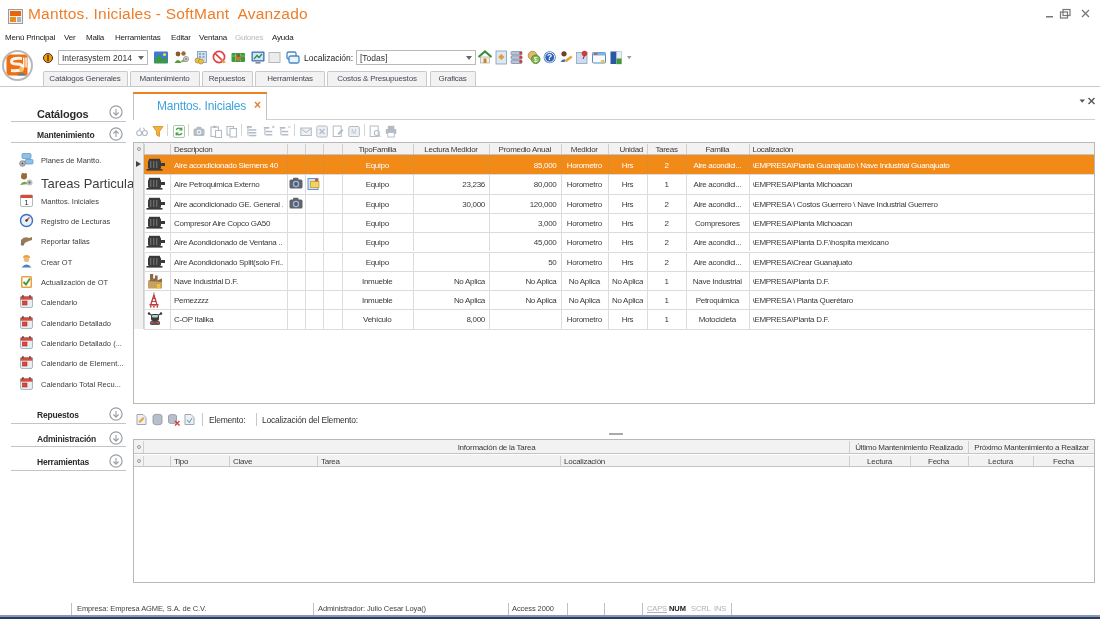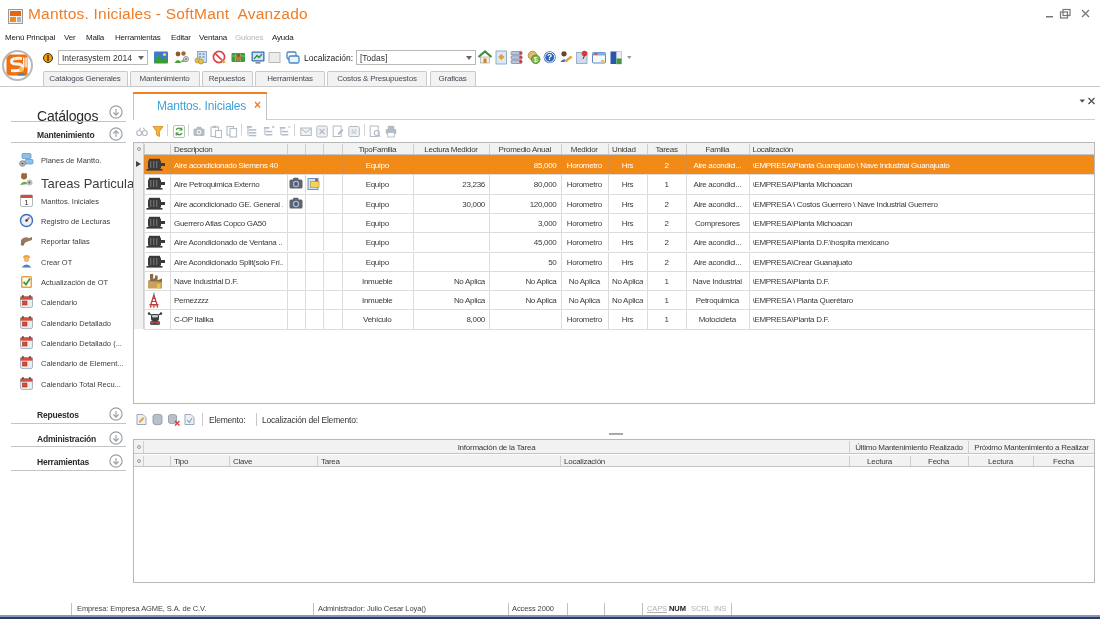--- a/index.html
+++ b/index.html
@@ -176,21 +176,21 @@
       <div class="abs nw" style="left:42.5px;top:0;width:85px;height:15px;background:#f2f2f2;border:1px solid #c9c9c9;border-bottom:none;border-radius:2px 2px 0 0;text-align:center;line-height:14px;overflow:hidden;">Catálogos Generales</div>
       <div class="abs nw" style="left:129.5px;top:0;width:70px;height:15px;background:#f2f2f2;border:1px solid #c9c9c9;border-bottom:none;border-radius:2px 2px 0 0;text-align:center;line-height:14px;overflow:hidden;">Mantenimiento</div>
       <div class="abs nw" style="left:201.5px;top:0;width:51px;height:15px;background:#f2f2f2;border:1px solid #c9c9c9;border-bottom:none;border-radius:2px 2px 0 0;text-align:center;line-height:14px;overflow:hidden;">Repuestos</div>
       <div class="abs nw" style="left:255px;top:0;width:70px;height:15px;background:#f2f2f2;border:1px solid #c9c9c9;border-bottom:none;border-radius:2px 2px 0 0;text-align:center;line-height:14px;overflow:hidden;">Herramientas</div>
       <div class="abs nw" style="left:327px;top:0;width:100px;height:15px;background:#f2f2f2;border:1px solid #c9c9c9;border-bottom:none;border-radius:2px 2px 0 0;text-align:center;line-height:14px;overflow:hidden;">Costos &amp; Presupuestos</div>
       <div class="abs nw" style="left:429.5px;top:0;width:46px;height:15px;background:#f2f2f2;border:1px solid #c9c9c9;border-bottom:none;border-radius:2px 2px 0 0;text-align:center;line-height:14px;overflow:hidden;">Graficas</div>
     </div>
 
   <div id="sidebar" class="abs" style="left:0;top:95px;width:133px;height:505px;">
       <div class="abs" style="left:0;top:12px;width:133px;height:14px;">
-        <span class="abs nw" style="left:37px;top:1px;font-size:14px;letter-spacing:-0.2px;font-weight:normal;color:#2b2b2b;">Catálogos</span>
+        <span class="abs nw" style="left:37px;top:1px;font-size:11px;letter-spacing:-0.2px;font-weight:bold;color:#2b2b2b;">Catálogos</span>
         <svg width="14" height="14" style="position:absolute;left:109px;top:-2px;">
           <circle cx="7" cy="7" r="6.1" fill="#fff" stroke="#9aa0a6" stroke-width="1.2"></circle>
           <path d="M7 4 L7 10.2 M4.4 7.5 L7 10.2 L9.6 7.5" stroke="#9aa0a6" stroke-width="1.1" fill="none"></path>
         </svg>
       </div>
       <div class="abs" style="left:11px;top:25.5px;width:115px;height:1px;background:#c4c4c4;"></div>
       <div class="abs" style="left:0;top:33.5px;width:133px;height:14px;">
         <span class="abs nw" style="left:37px;top:1px;font-size:8.5px;letter-spacing:-0.2px;font-weight:bold;color:#2b2b2b;">Mantenimiento</span>
         <svg width="14" height="14" style="position:absolute;left:109px;top:-2px;">
           <circle cx="7" cy="7" r="6.1" fill="#fff" stroke="#9aa0a6" stroke-width="1.2"></circle>
@@ -421,21 +421,21 @@
       <div class="abs" style="left:426.5px;top:1px;width:1px;height:10px;background:#cfcfcf;"></div>
       <div class="abs" style="left:474px;top:1px;width:1px;height:10px;background:#cfcfcf;"></div>
       <div class="abs" style="left:513px;top:1px;width:1px;height:10px;background:#cfcfcf;"></div>
       <div class="abs" style="left:552px;top:1px;width:1px;height:10px;background:#cfcfcf;"></div>
       <div class="abs" style="left:614.5px;top:1px;width:1px;height:10px;background:#cfcfcf;"></div>
       <div class="abs nw" style="left:40px;top:2px;width:109px;height:10px;line-height:9px;overflow:hidden;">Descripcion</div>
       <div class="abs nw" style="left:211.5px;top:2px;width:63.5px;height:10px;line-height:9px;text-align:center;overflow:hidden;">TipoFamilia</div>
       <div class="abs nw" style="left:283px;top:2px;width:68px;height:10px;line-height:9px;text-align:center;overflow:hidden;">Lectura Medidor</div>
       <div class="abs nw" style="left:359px;top:2px;width:63.5px;height:10px;line-height:9px;text-align:center;overflow:hidden;">Promedio Anual</div>
       <div class="abs nw" style="left:430.5px;top:2px;width:39.5px;height:10px;line-height:9px;text-align:center;overflow:hidden;">Medidor</div>
-      <div class="abs nw" style="left:478px;top:2px;width:31px;height:10px;line-height:9px;text-align:left;overflow:hidden;">Unidad</div>
+      <div class="abs nw" style="left:478px;top:2px;width:31px;height:10px;line-height:9px;text-align:right;overflow:hidden;">Unidad</div>
       <div class="abs nw" style="left:517px;top:2px;width:31px;height:10px;line-height:9px;text-align:center;overflow:hidden;">Tareas</div>
       <div class="abs nw" style="left:556px;top:2px;width:54.5px;height:10px;line-height:9px;text-align:center;overflow:hidden;">Familia</div>
       <div class="abs nw" style="left:618.5px;top:2px;width:337.5px;height:10px;line-height:9px;overflow:hidden;">Localización</div>
       <div class="abs" style="left:2.5px;top:4px;width:4px;height:4px;border-radius:50%;border:1.2px solid #9a9a9a;"></div>
       <div class="abs" style="left:10px;top:12px;width:950px;height:19.3px;background:#f28a18;"></div>
       <div class="abs" style="left:10px;top:31.3px;width:950px;height:1px;background:#dcdcdc;"></div>
       <div class="abs" style="left:10px;top:12px;width:1px;height:19.3px;background:#dd8c33;"></div>
       <div class="abs" style="left:36px;top:12px;width:1px;height:19.3px;background:#dd8c33;"></div>
       <div class="abs" style="left:153px;top:12px;width:1px;height:19.3px;background:#dd8c33;"></div>
       <div class="abs" style="left:171px;top:12px;width:1px;height:19.3px;background:#dd8c33;"></div>
@@ -564,21 +564,21 @@
       <div class="abs" style="left:614.5px;top:69.9px;width:1px;height:19.3px;background:#dcdcdc;"></div>
       <div class="abs" style="left:12px;top:71.9px;"><svg width="22" height="15">
           <rect x="2" y="3" width="13" height="9" rx="1.5" fill="#3a3a3a"></rect>
           <rect x="3" y="1.8" width="11" height="2" fill="#3a3a3a"></rect>
           <rect x="15" y="6" width="4" height="3" fill="#3a3a3a"></rect>
           <rect x="0.5" y="12" width="16" height="1.6" fill="#3a3a3a"></rect>
           <rect x="4" y="4" width="1.4" height="7" fill="#6a6a6a"></rect>
           <rect x="7" y="4" width="1.4" height="7" fill="#6a6a6a"></rect>
           <rect x="10" y="4" width="1.4" height="7" fill="#6a6a6a"></rect>
         </svg></div>
-      <div class="abs nw" style="left:40px;top:75.9px;width:109px;height:10px;line-height:9px;color:#3a3a3a;text-align:left;overflow:hidden;">Guerrero Atlas Copco GA50</div>
+      <div class="abs nw" style="left:40px;top:75.9px;width:109px;height:10px;line-height:9px;color:#3a3a3a;text-align:left;overflow:hidden;">Compresor Aire Copco GA50</div>
       <div class="abs nw" style="left:211.5px;top:75.9px;width:63.5px;height:10px;line-height:9px;color:#3a3a3a;text-align:center;overflow:hidden;">Equipo</div>
       <div class="abs nw" style="left:283px;top:75.9px;width:68px;height:10px;line-height:9px;color:#3a3a3a;text-align:right;overflow:hidden;"></div>
       <div class="abs nw" style="left:359px;top:75.9px;width:63.5px;height:10px;line-height:9px;color:#3a3a3a;text-align:right;overflow:hidden;">3,000</div>
       <div class="abs nw" style="left:430.5px;top:75.9px;width:39.5px;height:10px;line-height:9px;color:#3a3a3a;text-align:center;overflow:hidden;">Horometro</div>
       <div class="abs nw" style="left:478px;top:75.9px;width:31px;height:10px;line-height:9px;color:#3a3a3a;text-align:center;overflow:hidden;">Hrs</div>
       <div class="abs nw" style="left:517px;top:75.9px;width:31px;height:10px;line-height:9px;color:#3a3a3a;text-align:center;overflow:hidden;">2</div>
       <div class="abs nw" style="left:556px;top:75.9px;width:54.5px;height:10px;line-height:9px;color:#3a3a3a;text-align:center;overflow:hidden;">Compresores</div>
       <div class="abs nw" style="left:618.5px;top:75.9px;width:337.5px;height:10px;line-height:9px;color:#3a3a3a;text-align:left;overflow:hidden;">\EMPRESA\Planta Michoacan</div>
       <div class="abs" style="left:10px;top:108.5px;width:950px;height:1px;background:#dcdcdc;"></div>
       <div class="abs" style="left:10px;top:89.2px;width:1px;height:19.3px;background:#dcdcdc;"></div>

